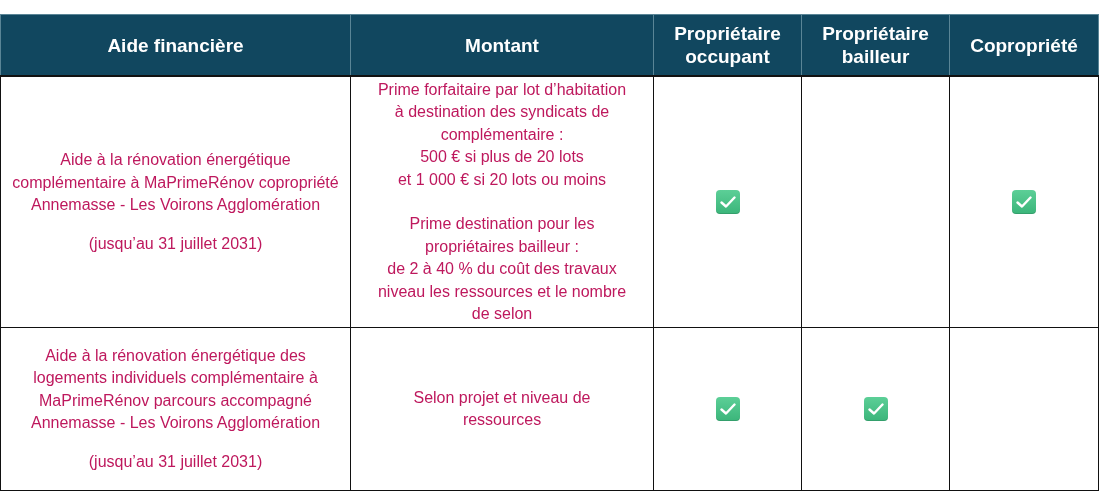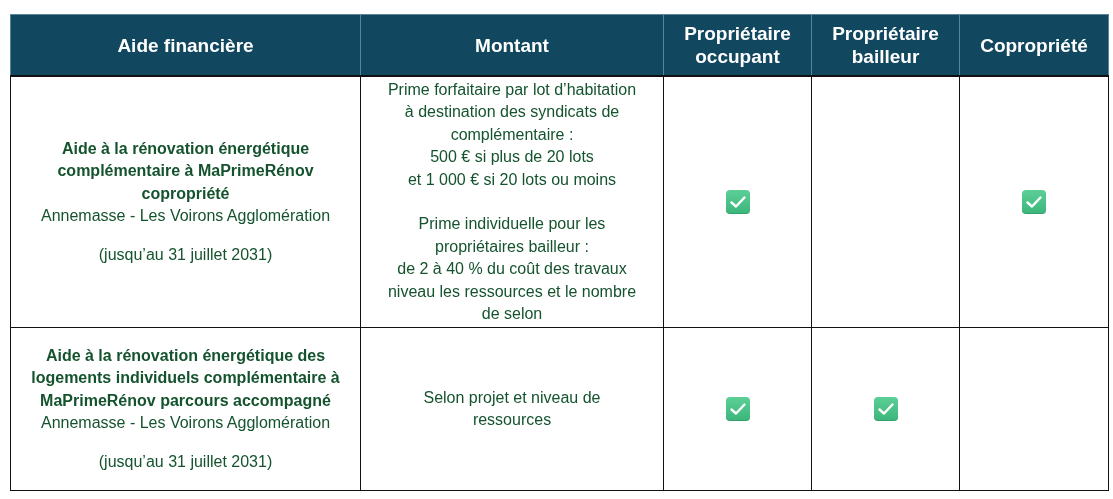--- a/index.html
+++ b/index.html
@@ -9,21 +9,21 @@
     }
     body {
       width: 1113px;
       height: 499px;
       position: relative;
       overflow: hidden;
       font-family: "Liberation Sans", sans-serif;
     }
     .aid-table {
       position: absolute;
-      left: 10px;
+      left: 0;
       top: 14px;
       border-collapse: collapse;
       table-layout: fixed;
       width: 1098px;
     }
     .aid-table th {
       background: #11475f;
       color: #ffffff;
       font-weight: bold;
       font-size: 19px;
@@ -34,30 +34,30 @@
       padding: 0 6px;
       border-left: 1px solid #5a8596;
       border-right: 1px solid #5a8596;
       border-top: 1px solid #5a8596;
       border-bottom: 2px solid #111111;
     }
     .aid-table td {
       border: 1.5px solid #111111;
       text-align: center;
       vertical-align: middle;
-      color: #14532d;
+      color: #be185d;
       font-size: 16px;
       line-height: 22.5px;
       padding: 0 6px;
       background: #ffffff;
     }
     .row-1 td { height: 250px; }
     .row-2 td { height: 162px; }
     .aid-title {
-      font-weight: bold;
+      font-weight: normal;
       display: block;
     }
     .aid-org { display: block; }
     .aid-date { display: block; margin-top: 16px; }
     .amount-line { display: block; }
     .amount-gap { display: block; height: 22px; }
     .check {
       display: inline-block;
       width: 24px;
       height: 24px;
@@ -100,21 +100,21 @@
         <span class="aid-org">Annemasse - Les Voirons Agglomération</span>
         <span class="aid-date">(jusqu’au 31 juillet 2031)</span>
       </td>
       <td>
         <span class="amount-line">Prime forfaitaire par lot d’habitation</span>
         <span class="amount-line">à destination des syndicats de</span>
         <span class="amount-line">complémentaire :</span>
         <span class="amount-line">500 € si plus de 20 lots</span>
         <span class="amount-line">et 1 000 € si 20 lots ou moins</span>
         <span class="amount-gap"></span>
-        <span class="amount-line">Prime individuelle pour les</span>
+        <span class="amount-line">Prime destination pour les</span>
         <span class="amount-line">propriétaires bailleur :</span>
         <span class="amount-line">de 2 à 40 % du coût des travaux</span>
         <span class="amount-line">niveau les ressources et le nombre</span>
         <span class="amount-line">de selon</span>
       </td>
       <td>
         <span class="check">
           <svg width="16" height="14" viewBox="0 0 16 14">
               <path d="M1.5 7.5 L6 11.5 L14.5 2.5" fill="none" stroke="#ffffff" stroke-width="2.4" stroke-linecap="round" stroke-linejoin="round"></path>
             </svg>

